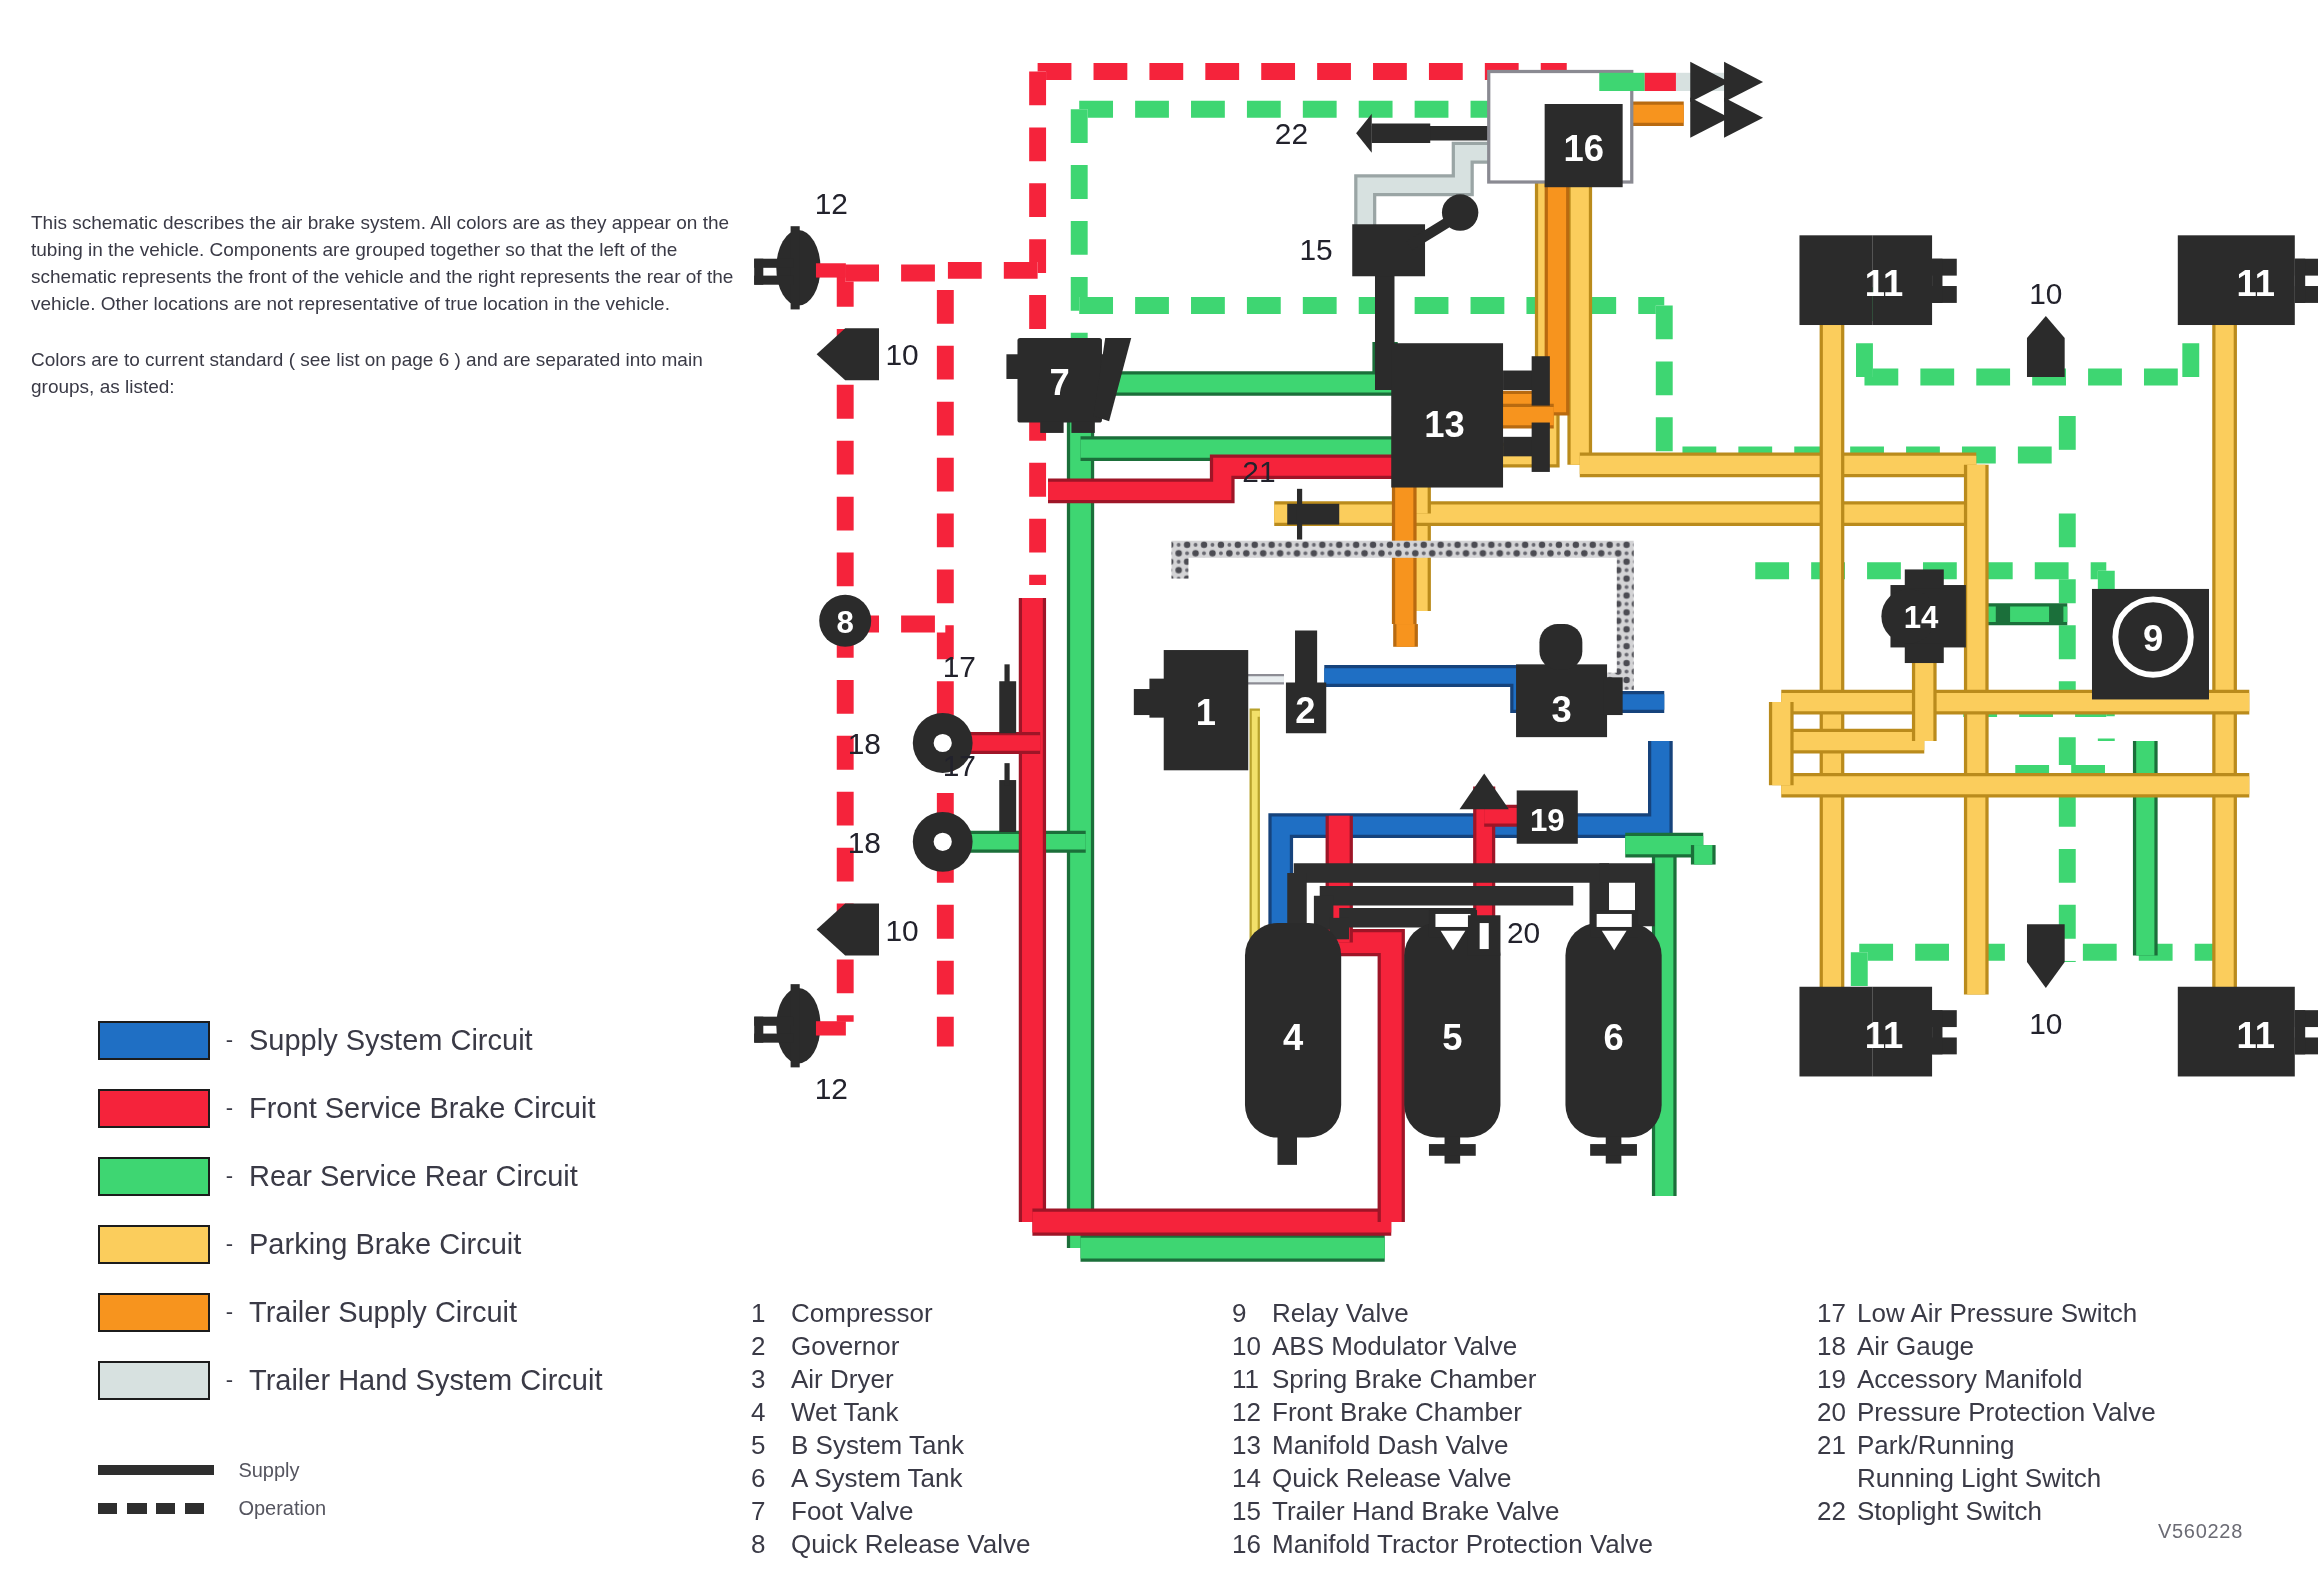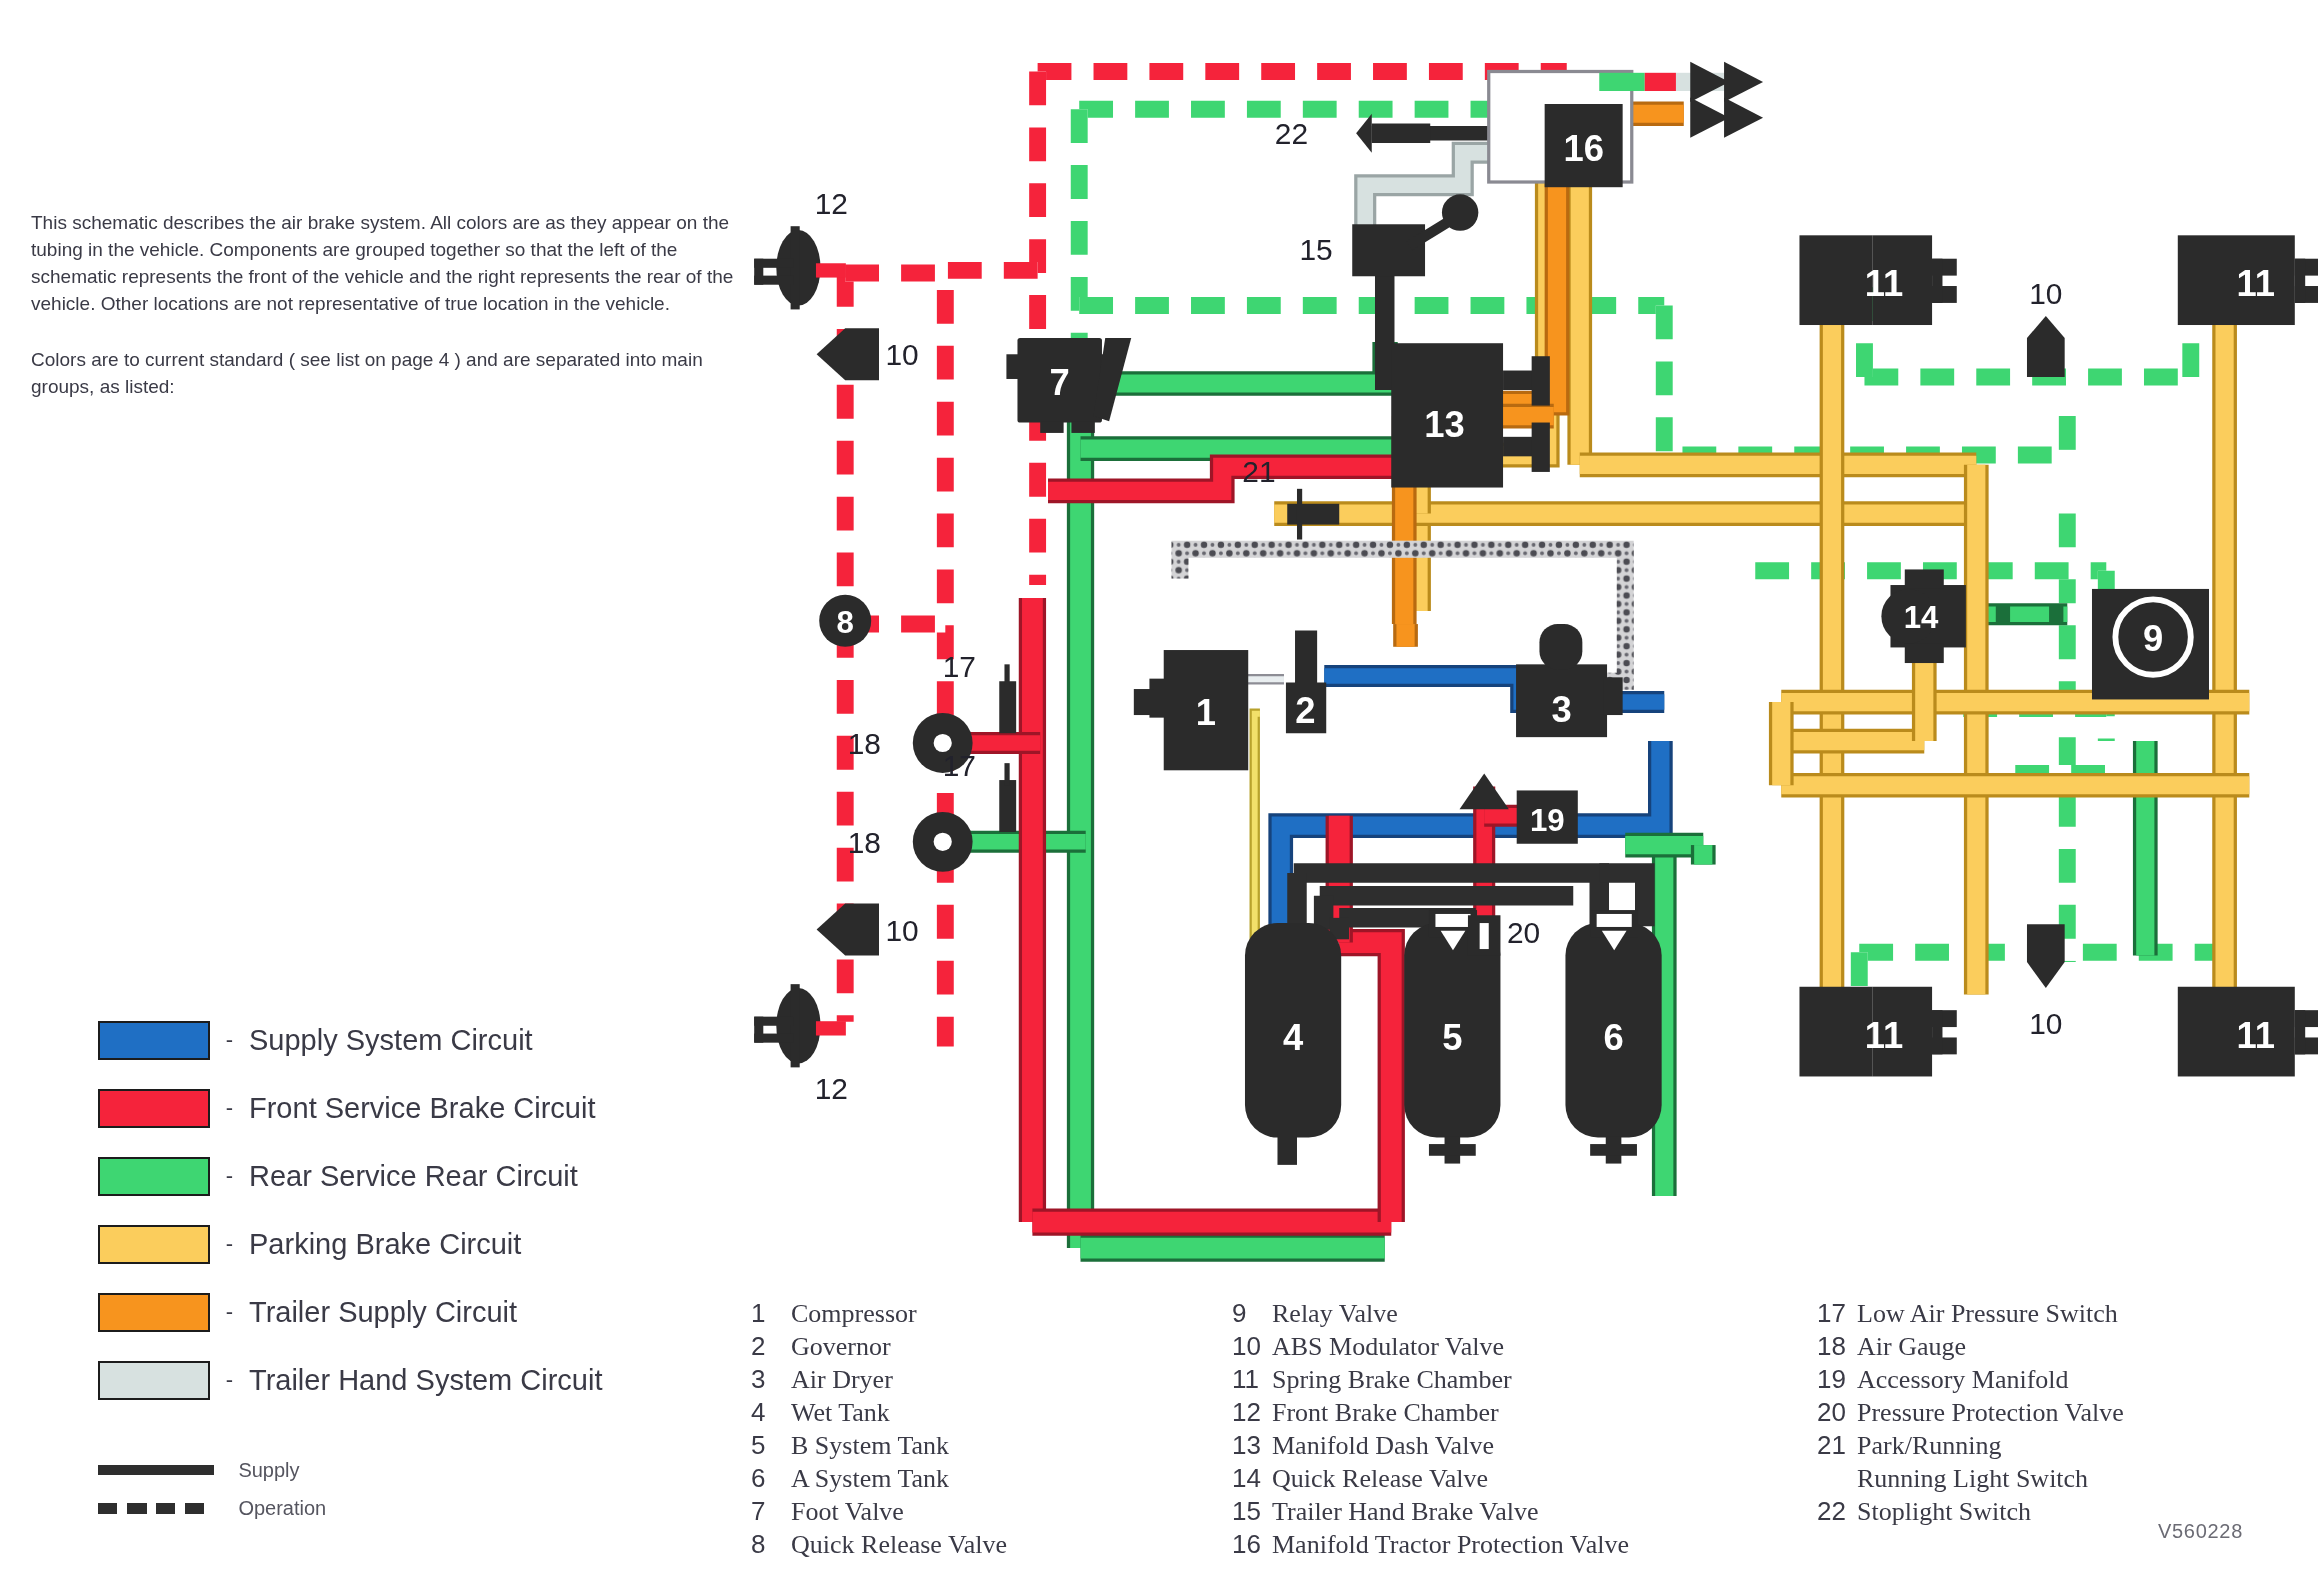--- a/index.html
+++ b/index.html
@@ -39,42 +39,42 @@
   .ll-text{padding-left:10.4px;color:#55555f;font-size:20px;}
 
   
   #keylist{position:absolute;left:751px;top:1297px;width:1560px;}
   .key-col{position:absolute;top:0;}
   #key-col-1{left:0;width:481px;}
   #key-col-2{left:481px;width:585px;}
   #key-col-3{left:1066px;width:494px;}
   .key-item{display:flex;font-size:26px;line-height:33px;color:#3a3a46;}
   .key-num{width:40px;flex:0 0 auto;text-align:left;}
-  .key-txt{flex:1 1 auto;font-family:Liberation Serif, serif;}
+  .key-txt{flex:1 1 auto;}
   .key-item.cont .key-num{visibility:hidden;}
 
   #drawingcode{
     position:absolute;left:2158px;top:1520px;
     font-size:20px;color:#6b6b74;letter-spacing:0.7px;
   }
 
   
   #schematic{position:absolute;left:0;top:0;width:2319px;height:1590px;}
   .num-lbl{font-family:"Liberation Sans",sans-serif;font-size:46px;fill:#22222c;}
   .num-in{font-family:"Liberation Sans",sans-serif;font-size:56px;font-weight:bold;fill:#ffffff;}
   .num-in-sm{font-family:"Liberation Sans",sans-serif;font-size:48px;font-weight:bold;fill:#ffffff;}
 </style>
 </head>
 <body>
 
 <div id="root">
 
   <div id="intro">
     <p>This schematic describes the air brake system. All colors are as they appear on the tubing in the vehicle. Components are grouped together so that the left of the schematic represents the front of the vehicle and the right represents the rear of the vehicle. Other locations are not representative of true location in the vehicle.</p>
-    <p>Colors are to current standard ( see list on page 4 ) and are separated into main groups, as listed:</p>
+    <p>Colors are to current standard ( see list on page 6 ) and are separated into main groups, as listed:</p>
   </div>
 
   <div id="legend">
     <div class="leg-row">
       <div class="leg-swatch" style="background:#1f6fc4"></div>
       <div class="leg-dash">-</div>
       <div class="leg-label">Supply System Circuit</div>
     </div>
     <div class="leg-row">
       <div class="leg-swatch" style="background:#f5233b"></div>

